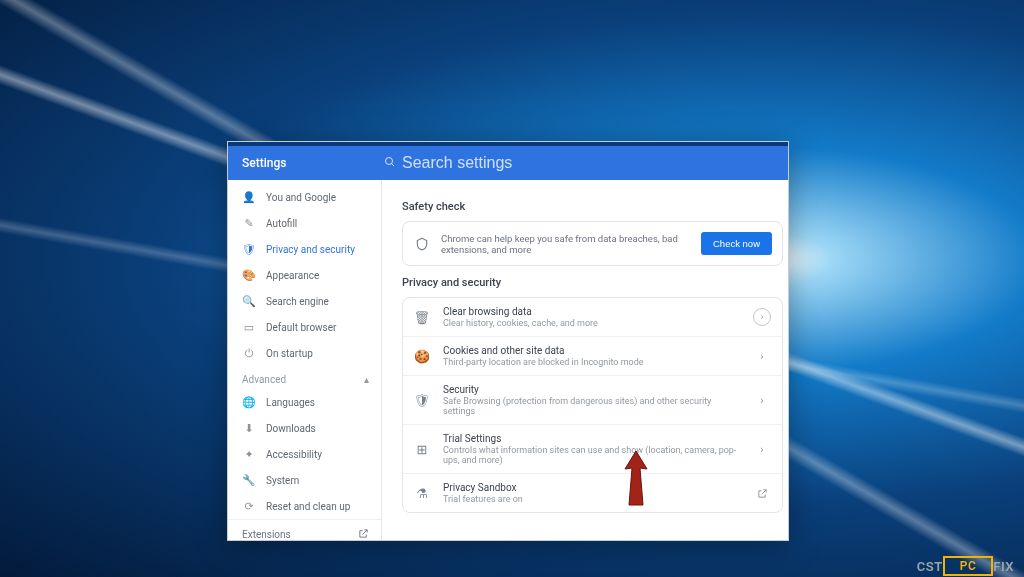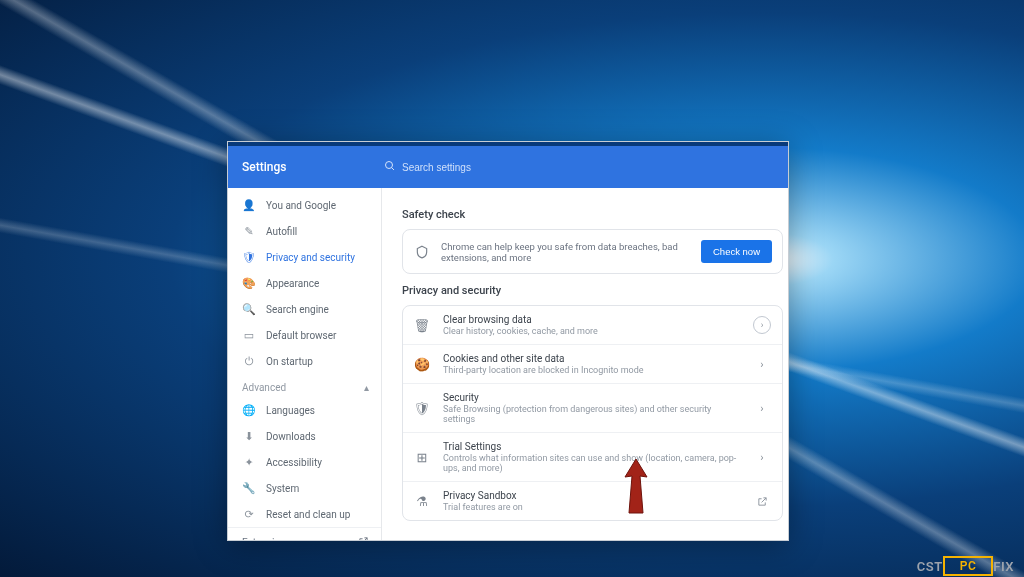--- a/index.html
+++ b/index.html
@@ -38,21 +38,21 @@
   display: flex;
   flex-direction: column;
 }
 .header-top {
   height: 4px;
   background: #083a7a;
 }
 .header {
   display: flex;
   align-items: center;
-  height: 42px;
+  height: 34px;
   background: #2f73e0;
   color: #fff;
 }
 .header-title {
   width: 150px;
   padding-left: 14px;
   font-size: 12px;
   font-weight: 500;
 }
 .search-wrap {
@@ -61,21 +61,21 @@
   align-items: center;
   gap: 6px;
   padding-left: 6px;
   color: #d5e3fb;
 }
 .search-input {
   flex: 1;
   background: transparent;
   border: none;
   color: #e7effd;
-  font-size: 10px;
+  font-size: 16px;
 }
 .search-input::placeholder { color: #cfe0fb; }
 .body {
   flex: 1;
   display: flex;
   overflow: hidden;
 }
 .sidebar {
   width: 154px;
   border-right: 1px solid #e6e8eb;

